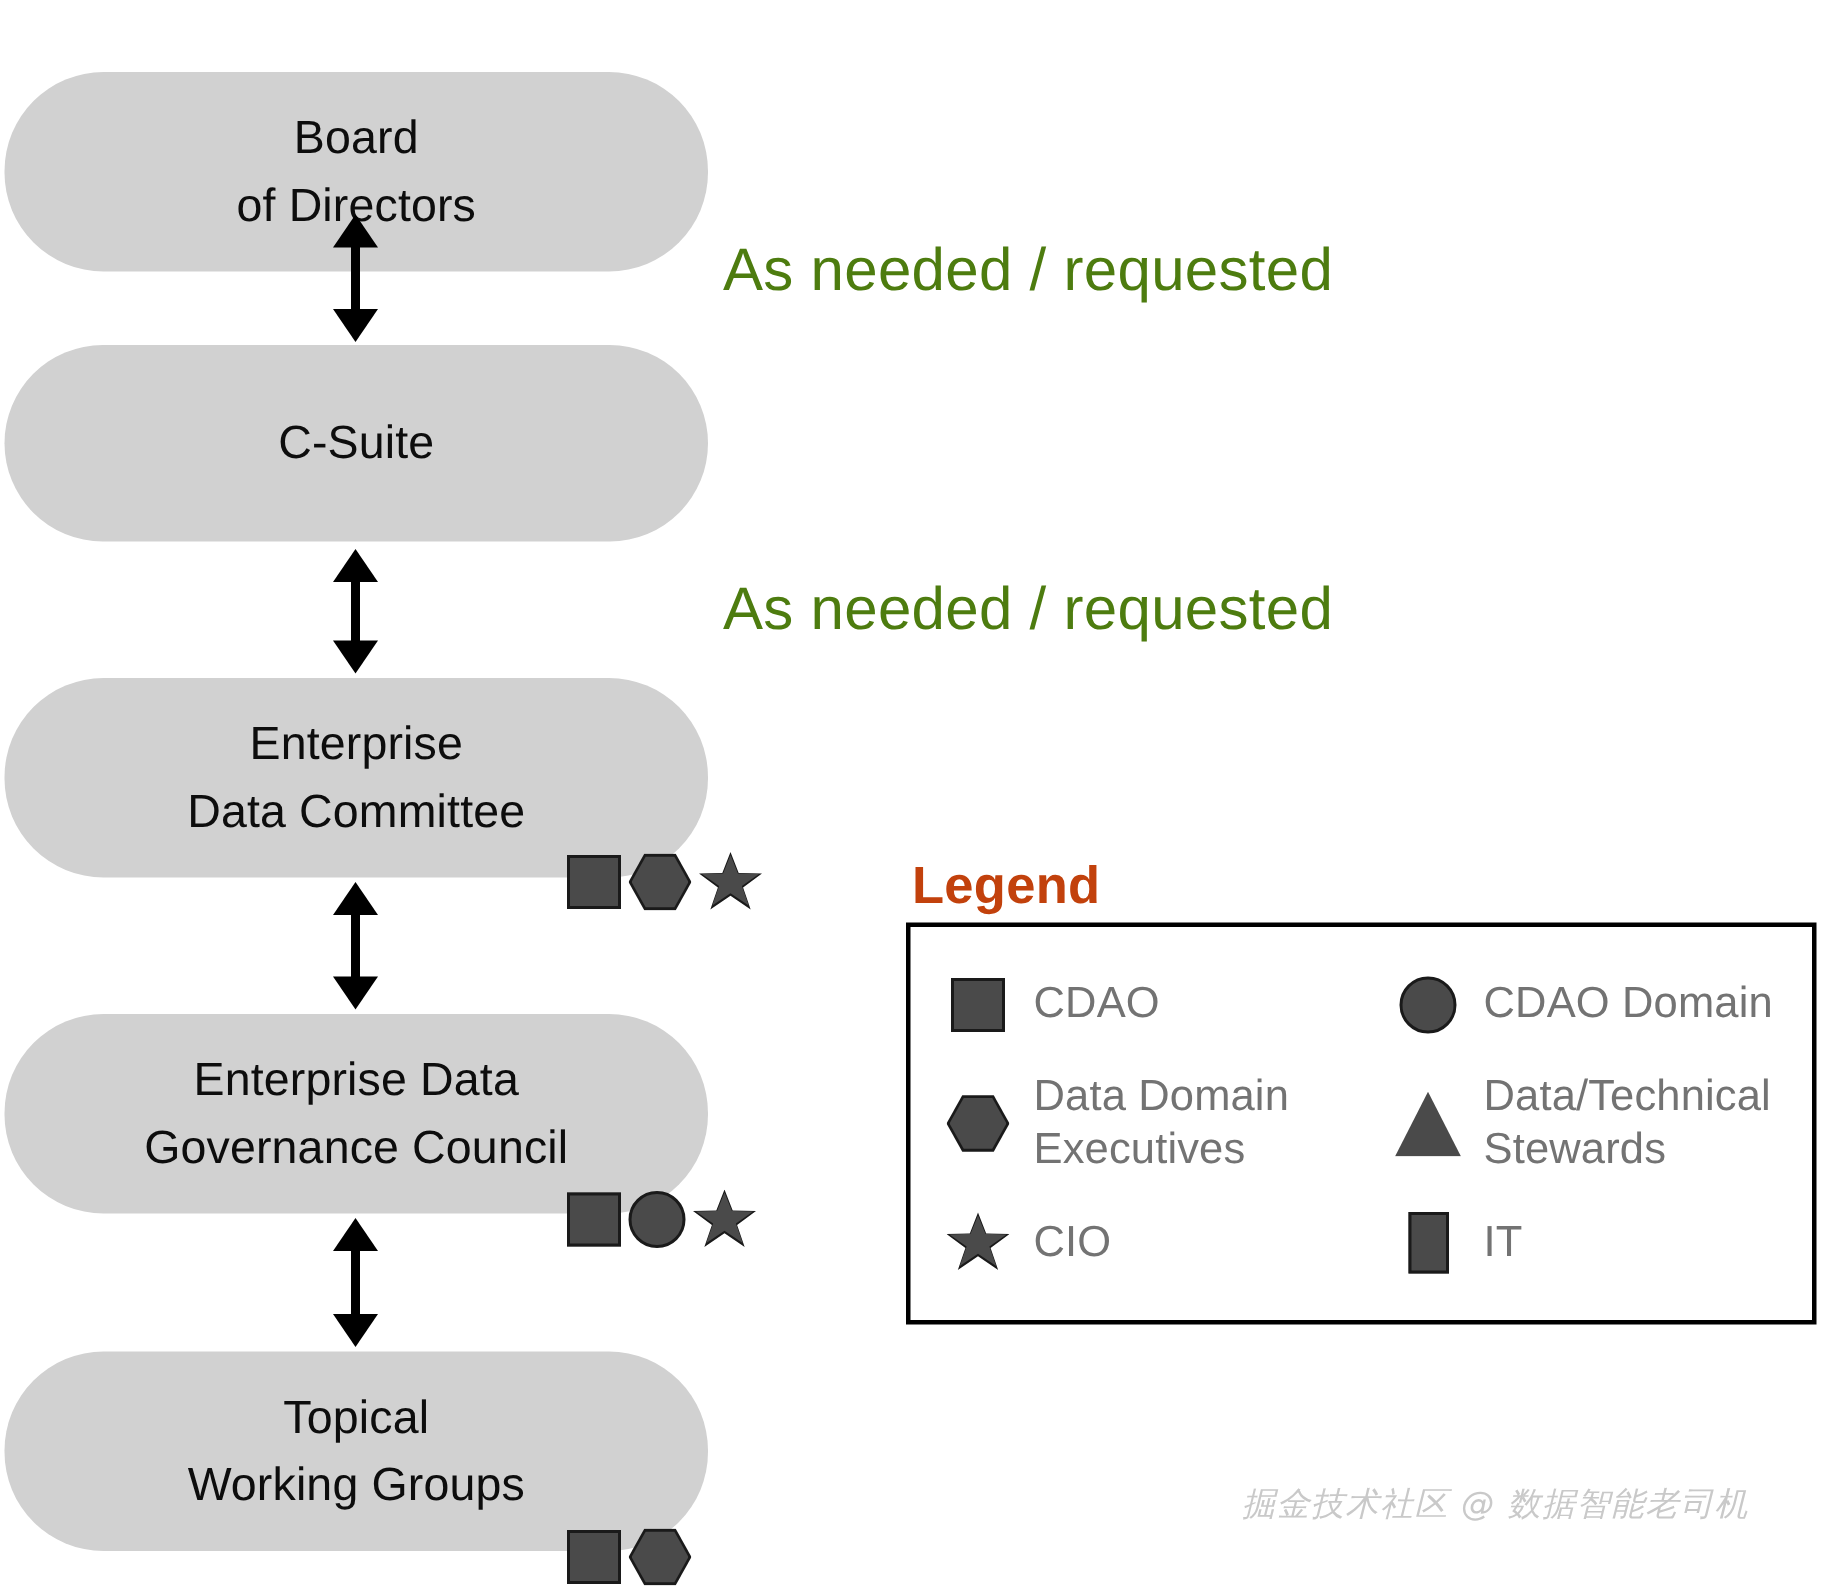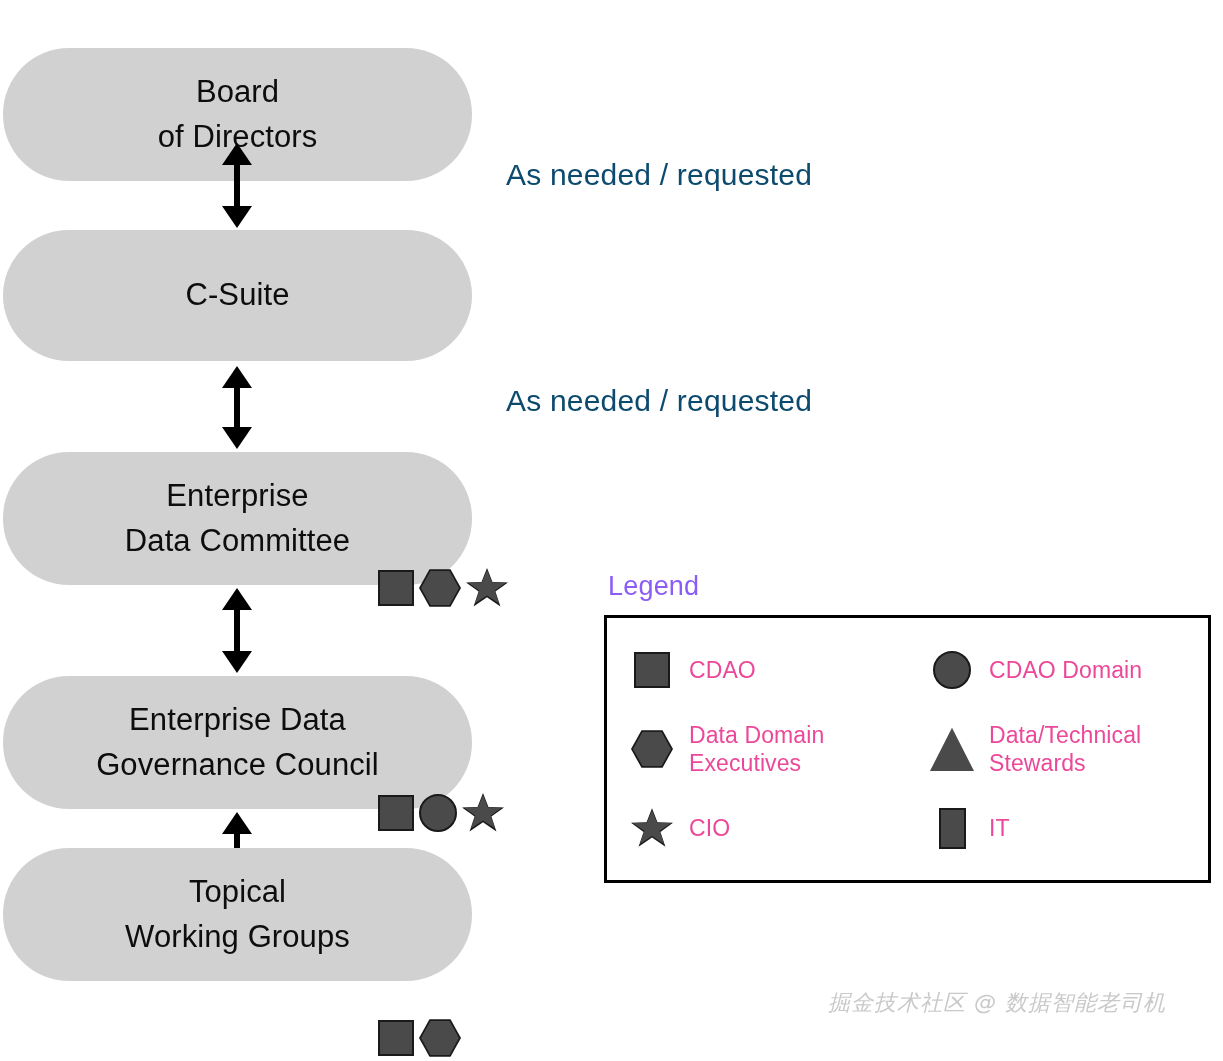--- a/index.html
+++ b/index.html
@@ -36,21 +36,21 @@
     letter-spacing: 0.1px;
     box-sizing: border-box;
     padding: 0 26px;
   }
   .node .label { display: block; white-space: pre-line; }
 
   #node-board      { top: 7px;   height: 133px; margin-top: 41px; }
   #node-csuite     { top: 230px; height: 131px; }
   #node-committee  { top: 452px; height: 133px; }
   #node-council    { top: 676px; height: 133px; align-items: center; }
-  #node-working    { top: 848px; height: 133px; }
+  #node-working    { top: 901px; height: 133px; }
 
   
   .arrow {
     position: absolute;
     left: 222px;
     width: 30px;
   }
   .arrow .shaft {
     position: absolute;
     left: 12px;
@@ -71,23 +71,23 @@
   .arrow .head.down { bottom: 0; border-top: 22px solid #000000; }
 
   #arrow-1 { top: 143px; height: 85px; }
   #arrow-2 { top: 366px; height: 83px; }
   #arrow-3 { top: 588px; height: 85px; }
   #arrow-4 { top: 812px; height: 86px; }
 
   
   .connector-label {
     position: absolute;
-    left: 506px;
-    font-size: 30px;
-    color: #0c4a6e;
+    left: 482px;
+    font-size: 40px;
+    color: #4d7c0f;
     letter-spacing: 0.2px;
     white-space: nowrap;
   }
   #conn-label-1 { top: 158px; }
   #conn-label-2 { top: 384px; }
 
   
   .badge-row {
     position: absolute;
     display: flex;
@@ -148,23 +148,23 @@
     width: 44px; height: 44px;
     background: #4a4a4a;
     clip-path: polygon(50% 2%, 100% 100%, 0% 100%);
   }
 
   
   #legend-title {
     position: absolute;
     left: 608px;
     top: 571px;
-    font-size: 27px;
-    font-weight: normal;
-    color: #8b5cf6;
+    font-size: 35px;
+    font-weight: bold;
+    color: #c2410c;
     letter-spacing: 0.2px;
   }
   #legend-box {
     position: absolute;
     left: 604px;
     top: 615px;
     width: 607px;
     height: 268px;
     border: 3px solid #000000;
     background: #ffffff;
@@ -186,23 +186,23 @@
     gap: 14px;
   }
   .legend-glyph {
     width: 46px;
     display: flex;
     align-items: center;
     justify-content: center;
     flex: 0 0 46px;
   }
   .legend-text {
-    font-size: 23px;
+    font-size: 29px;
     line-height: 1.22;
-    color: #ec4899;
+    color: #737373;
     white-space: pre-line;
     letter-spacing: 0.1px;
   }
 
   
   #watermark {
     position: absolute;
     left: 828px;
     top: 988px;
     font-size: 22px;

